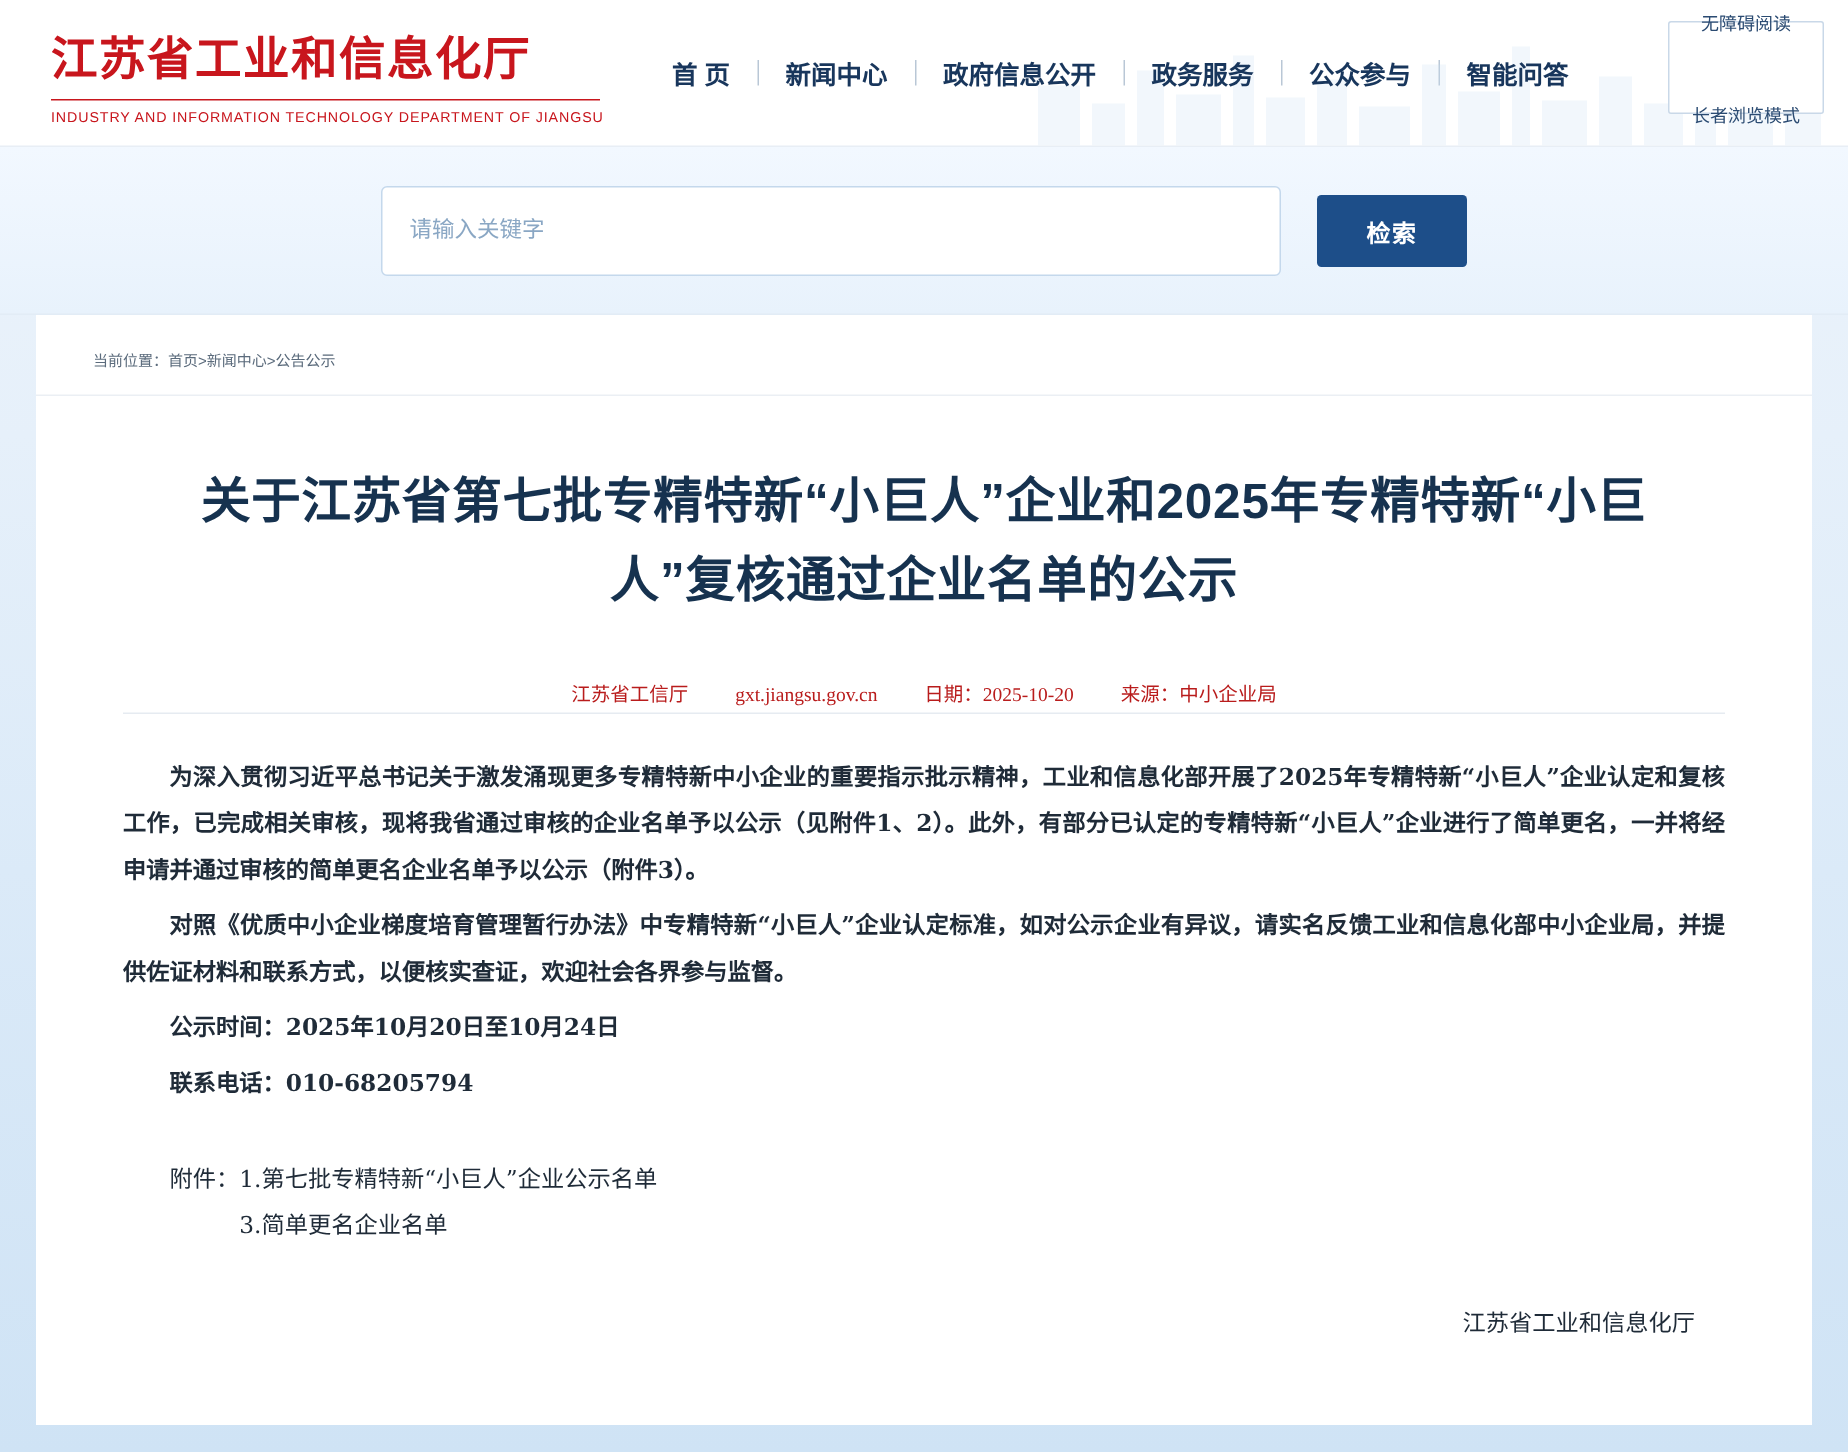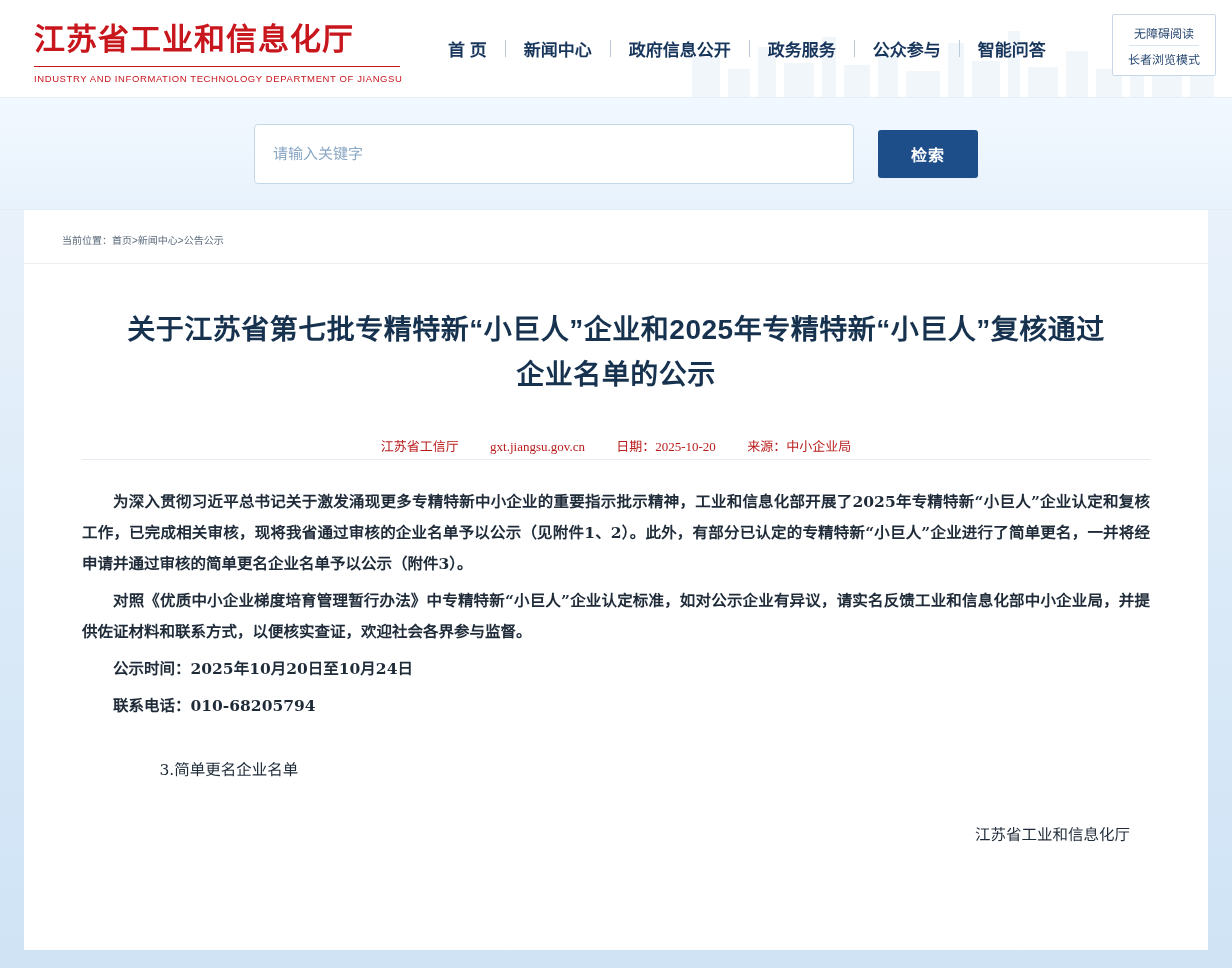--- a/index.html
+++ b/index.html
@@ -87,21 +87,21 @@
     top: 14px;
     width: 104px;
     height: 62px;
     border: 1px solid #c9d8e8;
     background: #ffffff;
     border-radius: 2px;
     display: flex;
     flex-direction: column;
     align-items: center;
     justify-content: center;
-    gap: 4px;
+    gap: 22px;
     cursor: pointer;
   }
   .access-box .line {
     width: 70px; height: 1px; background: #d6e2ee;
   }
   .access-box span {
     font-size: 12px;
     color: #2b4b72;
     white-space: nowrap;
   }
@@ -156,21 +156,21 @@
     font-size: 10px;
     color: #5b6b7c;
     border-bottom: 1px solid #ebeff4;
     margin: 0 0px;
   }
   .doc-body {
     padding: 0 58px;
   }
   .doc-title {
     text-align: center;
-    font-size: 28px;
+    font-size: 33px;
     font-weight: bold;
     color: #16324f;
     line-height: 1.6;
     padding: 44px 40px 8px 40px;
     letter-spacing: 0.5px;
   }
   .doc-meta {
     text-align: center;
     font-size: 13px;
     color: #b91c1c;
@@ -306,20 +306,23 @@
       <div class="divider"></div>
 
       <div class="article">
         <p class="indent">为深入贯彻习近平总书记关于激发涌现更多专精特新中小企业的重要指示批示精神，工业和信息化部开展了2025年专精特新“小巨人”企业认定和复核工作，已完成相关审核，现将我省通过审核的企业名单予以公示（见附件1、2）。此外，有部分已认定的专精特新“小巨人”企业进行了简单更名，一并将经申请并通过审核的简单更名企业名单予以公示（附件3）。</p>
         <p class="indent">对照《优质中小企业梯度培育管理暂行办法》中专精特新“小巨人”企业认定标准，如对公示企业有异议，请实名反馈工业和信息化部中小企业局，并提供佐证材料和联系方式，以便核实查证，欢迎社会各界参与监督。</p>
         <p class="indent">公示时间：2025年10月20日至10月24日</p>
         <p class="indent">联系电话：010-68205794</p>
       </div>
 
       <div class="attach-block">
+        <div class="attach-line">
+          <span>附件：</span><span>1.第七批专精特新“小巨人”企业公示名单</span>
+        </div>
         <div class="attach-line sub">
           <span>3.简单更名企业名单</span>
         </div>
       </div>
 
       <div class="signature">
         <div>江苏省工业和信息化厅</div>
 
       </div>
 

